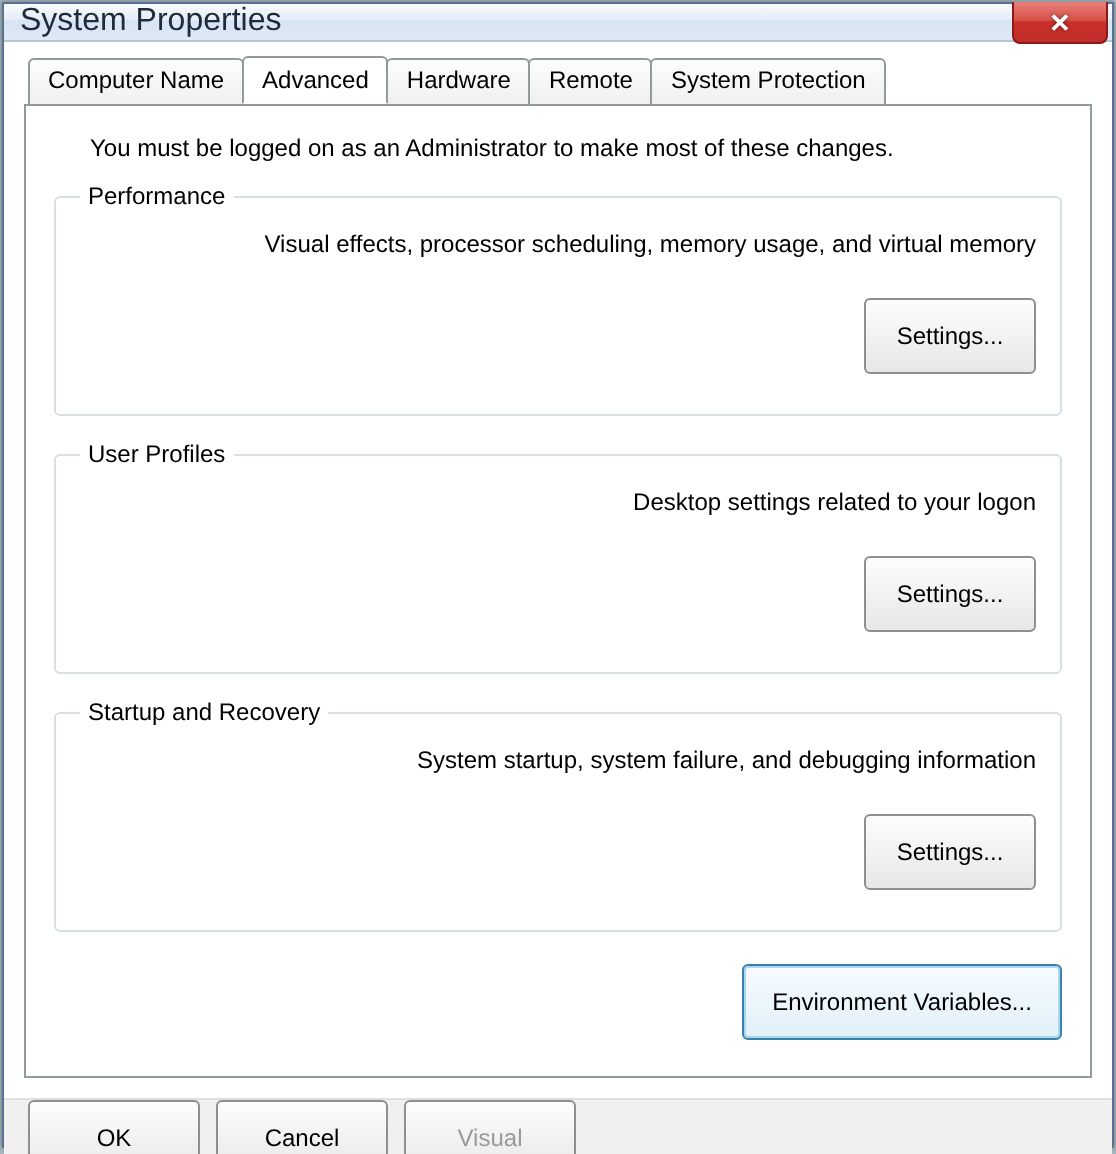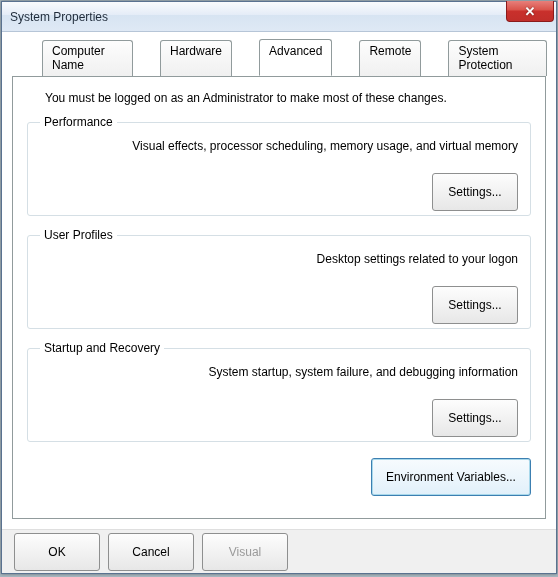--- a/index.html
+++ b/index.html
@@ -26,21 +26,21 @@
     height: 30px;
     background: linear-gradient(to bottom, #f9fbfd 0%, #e4ecf7 45%, #d7e4f2 46%, #dfe9f5 100%);
     border-bottom: 1px solid #b6c5d7;
     display: flex;
     align-items: center;
     padding-left: 8px;
     position: relative;
   }
   .titlebar-title {
     color: #1f2b3a;
-    font-size: 12px;
+    font-size: 16px;
   }
   .close-btn {
     position: absolute;
     right: 2px;
     top: -1px;
     width: 48px;
     height: 21px;
     background: linear-gradient(to bottom, #e77f7a 0%, #d9534a 45%, #c9302c 50%, #c12e2a 100%);
     border: 1px solid #8b1a1a;
     border-top: none;
@@ -72,21 +72,20 @@
     padding: 3px 9px 4px 9px;
     border: 1px solid #919b9c;
     border-bottom: none;
     background: linear-gradient(to bottom, #fdfdfd, #f0f0f0);
     margin-right: -1px;
     border-radius: 3px 3px 0 0;
     font-size: 12px;
     color: #000;
     cursor: default;
     position: relative;
-    margin-left: 28px;
   }
   .tab.active {
     background: #fff;
     border-bottom: 1px solid #fff;
     margin-bottom: -1px;
     z-index: 3;
     padding-top: 4px;
     top: -1px;
   }
   .tabpanel {
@@ -101,21 +100,21 @@
   }
   .intro {
     text-align: left;
     padding: 0 4px 10px 18px;
     color: #000;
   }
   fieldset.group {
     border: 1px solid #d5dfe5;
     border-radius: 3px;
     margin: 0 0 12px 0;
-    padding: 8px 12px 4px 12px;
+    padding: 8px 12px 20px 12px;
     position: relative;
   }
   fieldset.group legend {
     padding: 0 4px;
     color: #000;
     font-size: 12px;
   }
   .group-desc {
     color: #000;
     margin: 2px 0 20px 0;
@@ -171,22 +170,22 @@
   <div class="titlebar">
     <span class="titlebar-title">System Properties</span>
     <div class="close-btn">
       <span>✕</span>
     </div>
   </div>
 
   <div class="client">
     <div class="tabs">
       <div class="tab">Computer Name</div>
+      <div class="tab active">Advanced</div>
       <div class="tab">Hardware</div>
-      <div class="tab active">Advanced</div>
       <div class="tab">Remote</div>
       <div class="tab">System Protection</div>
     </div>
 
     <div class="tabpanel">
       <div class="intro">You must be logged on as an Administrator to make most of these changes.</div>
 
       <fieldset class="group">
         <legend>Performance</legend>
         <div class="group-desc">Visual effects, processor scheduling, memory usage, and virtual memory</div>

